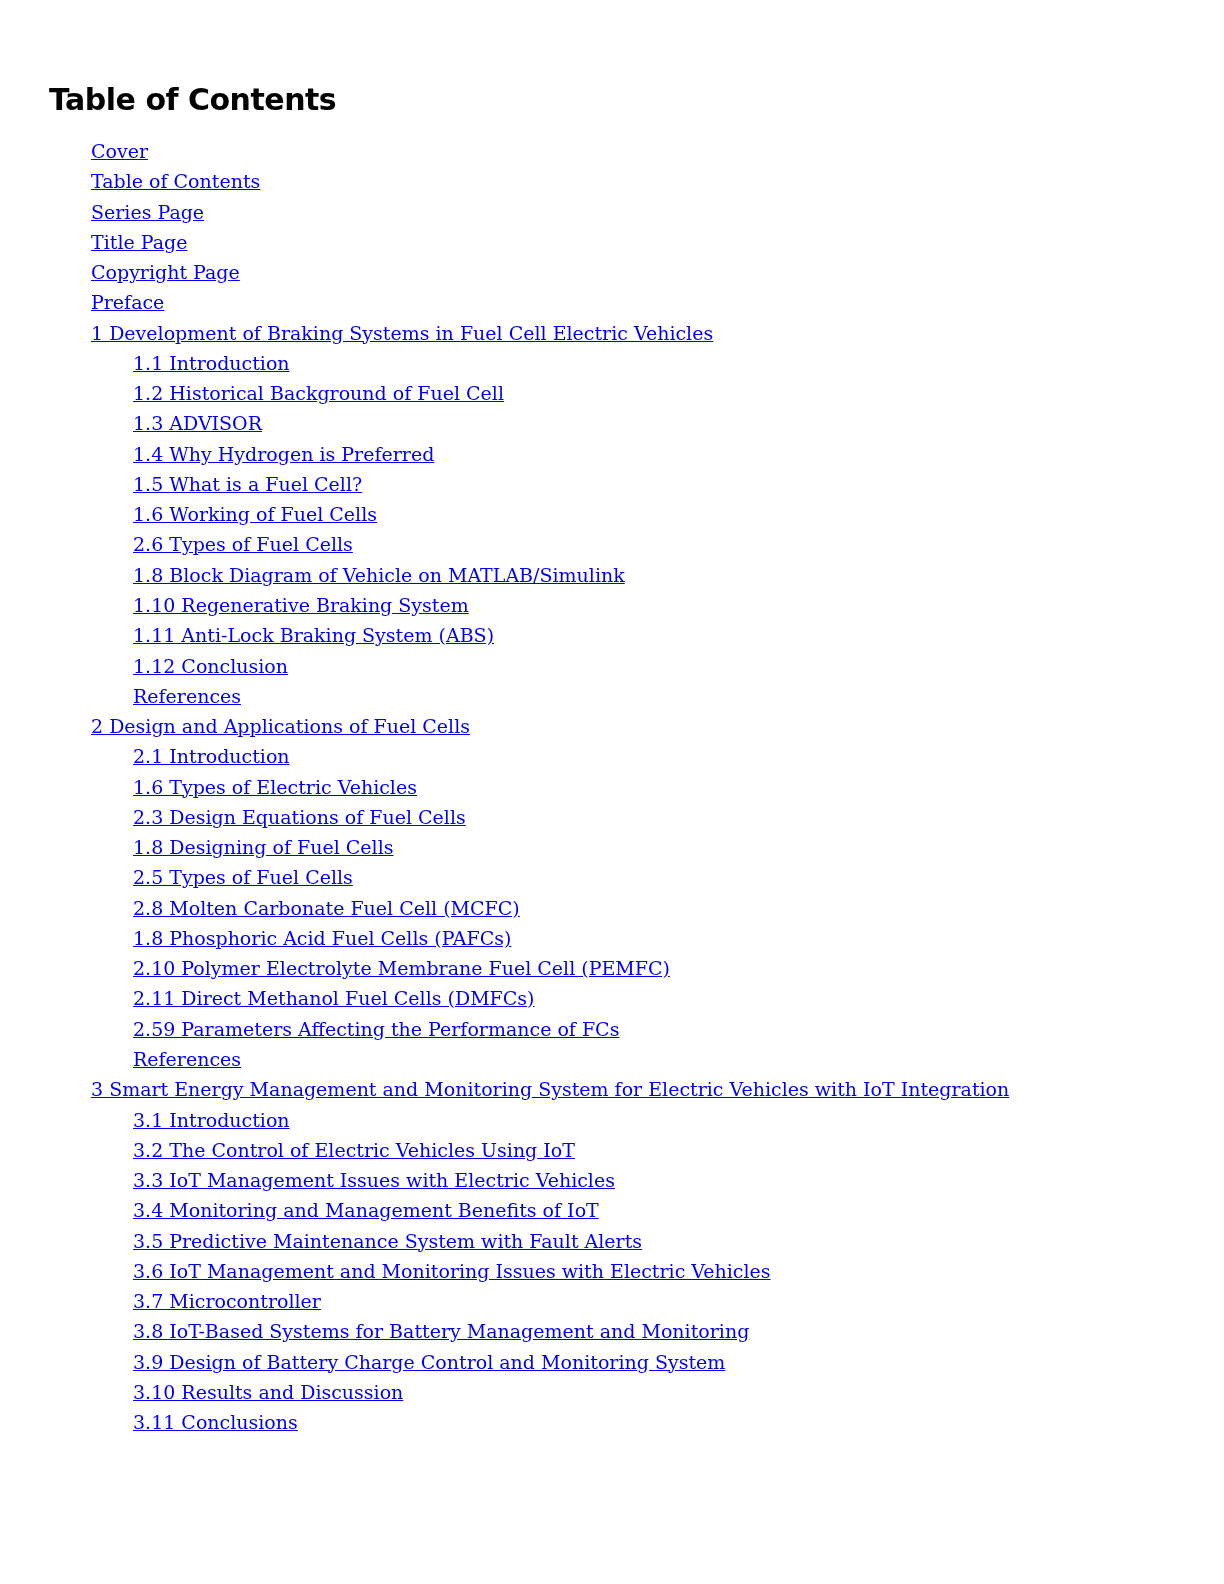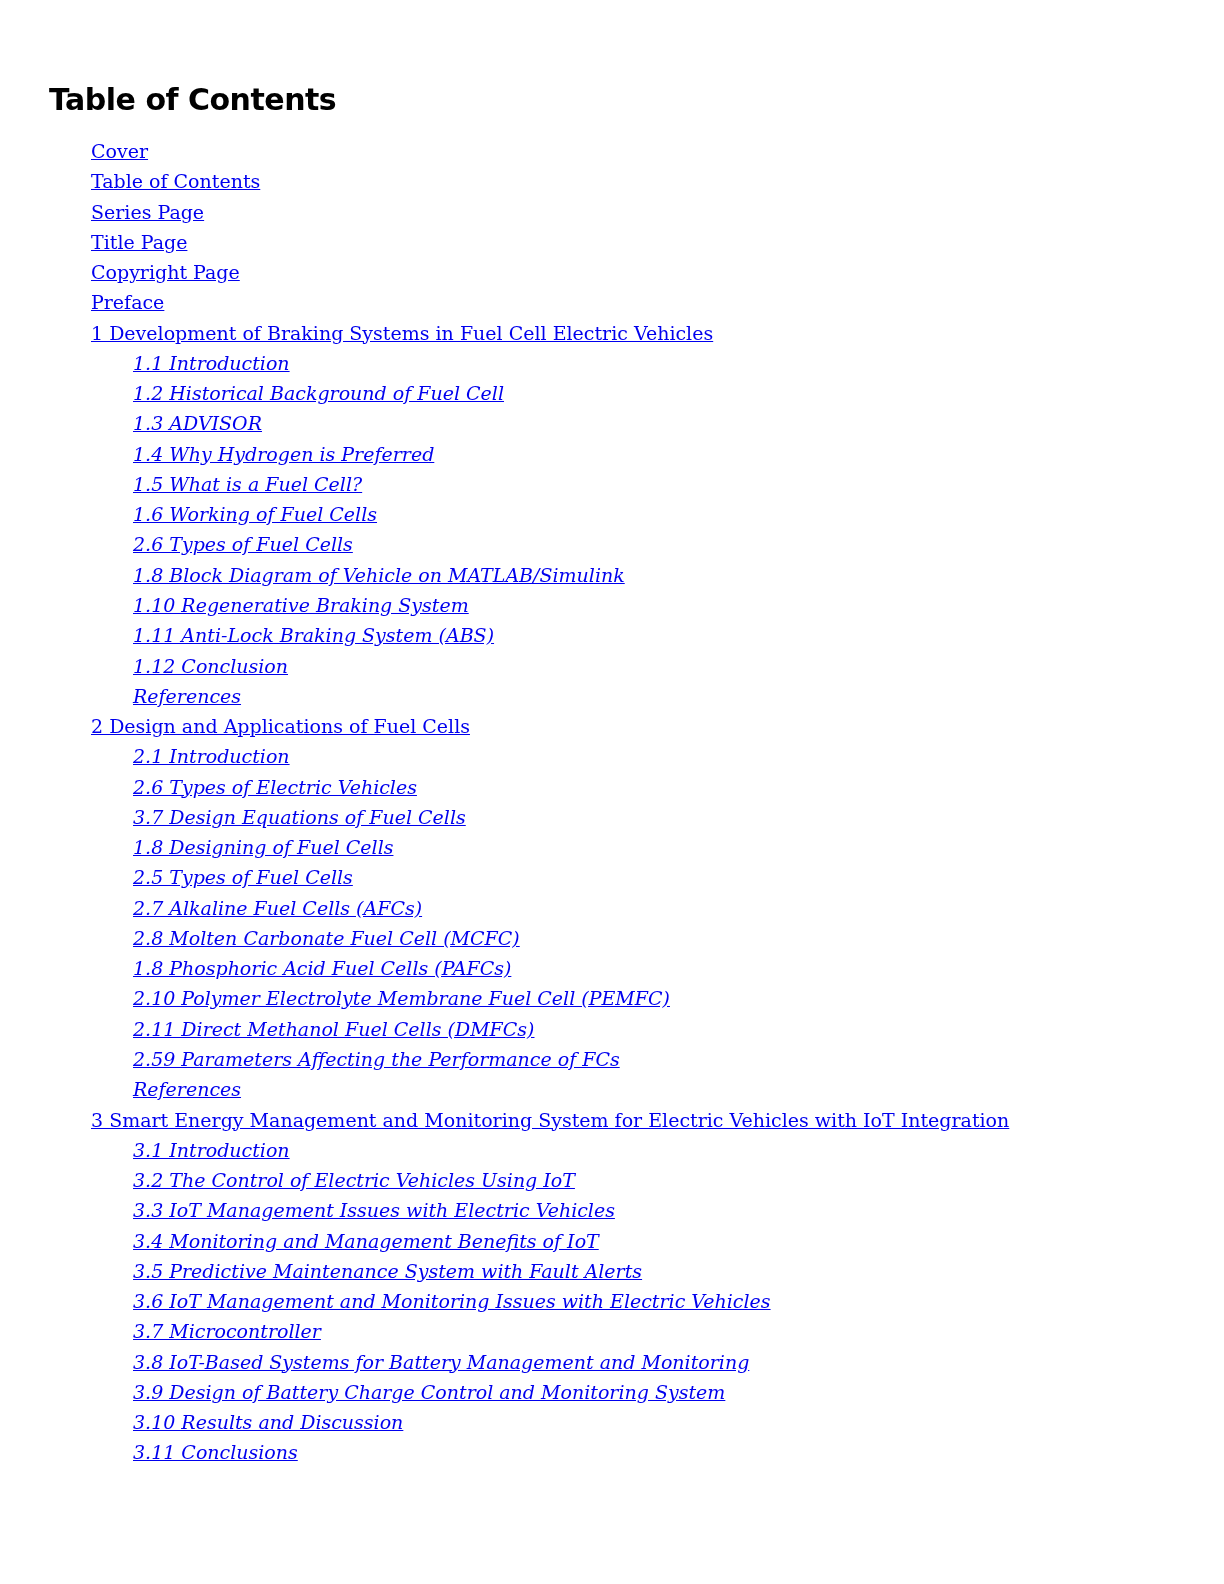--- a/index.html
+++ b/index.html
@@ -33,21 +33,20 @@
     right: 0;
   }
   .toc-item {
     line-height: 30.28px;
     height: 30.28px;
     font-size: 19px;
     white-space: nowrap;
   }
   .toc-item.level-1 {
     padding-left: 42px;
-    font-style: italic;
   }
   .toc-item a {
     color: var(--link-color, #0000EE);
     text-decoration: underline;
     cursor: pointer;
   }
 </style>
 </head>
 <body style="--link-color: #0000EE; background: rgb(255, 255, 255);">
 
@@ -68,25 +67,24 @@
     <div class="toc-item level-1"><a>1.5 What is a Fuel Cell?</a></div>
     <div class="toc-item level-1"><a>1.6 Working of Fuel Cells</a></div>
     <div class="toc-item level-1"><a>2.6 Types of Fuel Cells</a></div>
     <div class="toc-item level-1"><a>1.8 Block Diagram of Vehicle on MATLAB/Simulink</a></div>
     <div class="toc-item level-1"><a>1.10 Regenerative Braking System</a></div>
     <div class="toc-item level-1"><a>1.11 Anti-Lock Braking System (ABS)</a></div>
     <div class="toc-item level-1"><a>1.12 Conclusion</a></div>
     <div class="toc-item level-1"><a>References</a></div>
     <div class="toc-item level-0"><a>2 Design and Applications of Fuel Cells</a></div>
     <div class="toc-item level-1"><a>2.1 Introduction</a></div>
-    <div class="toc-item level-1"><a>2.6 Types of Electric Vehicles</a></div>
-    <div class="toc-item level-1"><a>3.7 Design Equations of Fuel Cells</a></div>
+    <div class="toc-item level-1"><a>1.6 Types of Electric Vehicles</a></div>
+    <div class="toc-item level-1"><a>2.3 Design Equations of Fuel Cells</a></div>
     <div class="toc-item level-1"><a>1.8 Designing of Fuel Cells</a></div>
     <div class="toc-item level-1"><a>2.5 Types of Fuel Cells</a></div>
-    <div class="toc-item level-1"><a>2.7 Alkaline Fuel Cells (AFCs)</a></div>
     <div class="toc-item level-1"><a>2.8 Molten Carbonate Fuel Cell (MCFC)</a></div>
     <div class="toc-item level-1"><a>1.8 Phosphoric Acid Fuel Cells (PAFCs)</a></div>
     <div class="toc-item level-1"><a>2.10 Polymer Electrolyte Membrane Fuel Cell (PEMFC)</a></div>
     <div class="toc-item level-1"><a>2.11 Direct Methanol Fuel Cells (DMFCs)</a></div>
     <div class="toc-item level-1"><a>2.59 Parameters Affecting the Performance of FCs</a></div>
     <div class="toc-item level-1"><a>References</a></div>
     <div class="toc-item level-0"><a>3 Smart Energy Management and Monitoring System for Electric Vehicles with IoT Integration</a></div>
     <div class="toc-item level-1"><a>3.1 Introduction</a></div>
     <div class="toc-item level-1"><a>3.2 The Control of Electric Vehicles Using IoT</a></div>
     <div class="toc-item level-1"><a>3.3 IoT Management Issues with Electric Vehicles</a></div>

